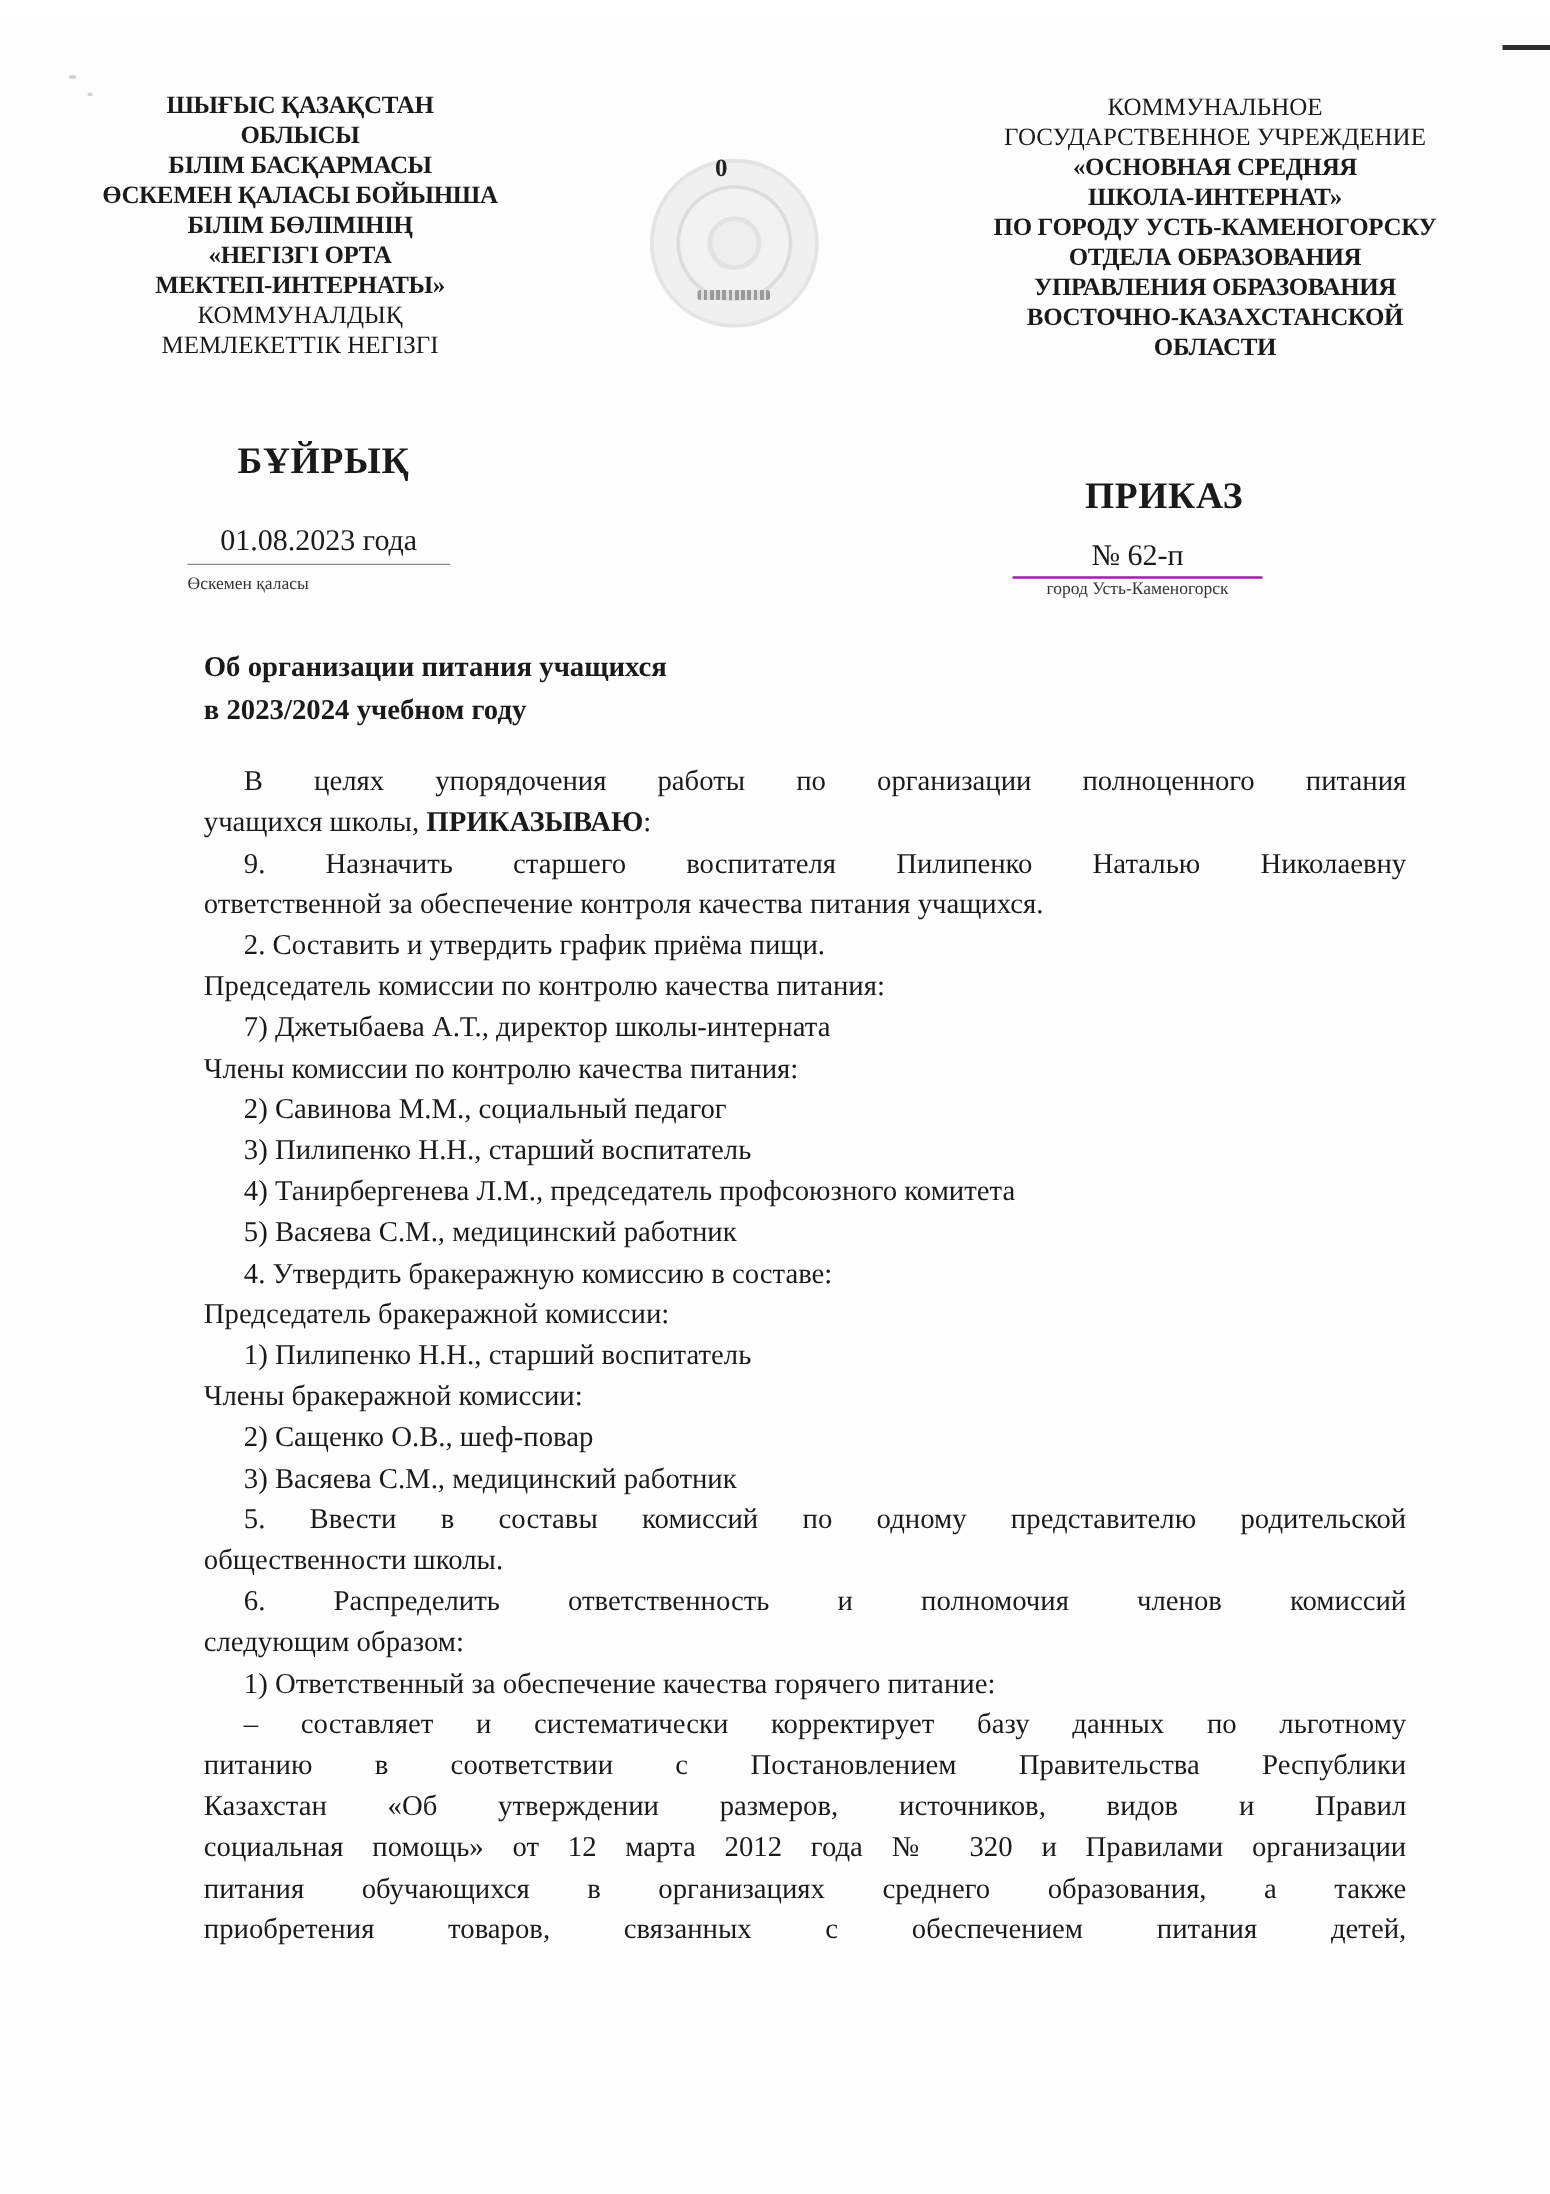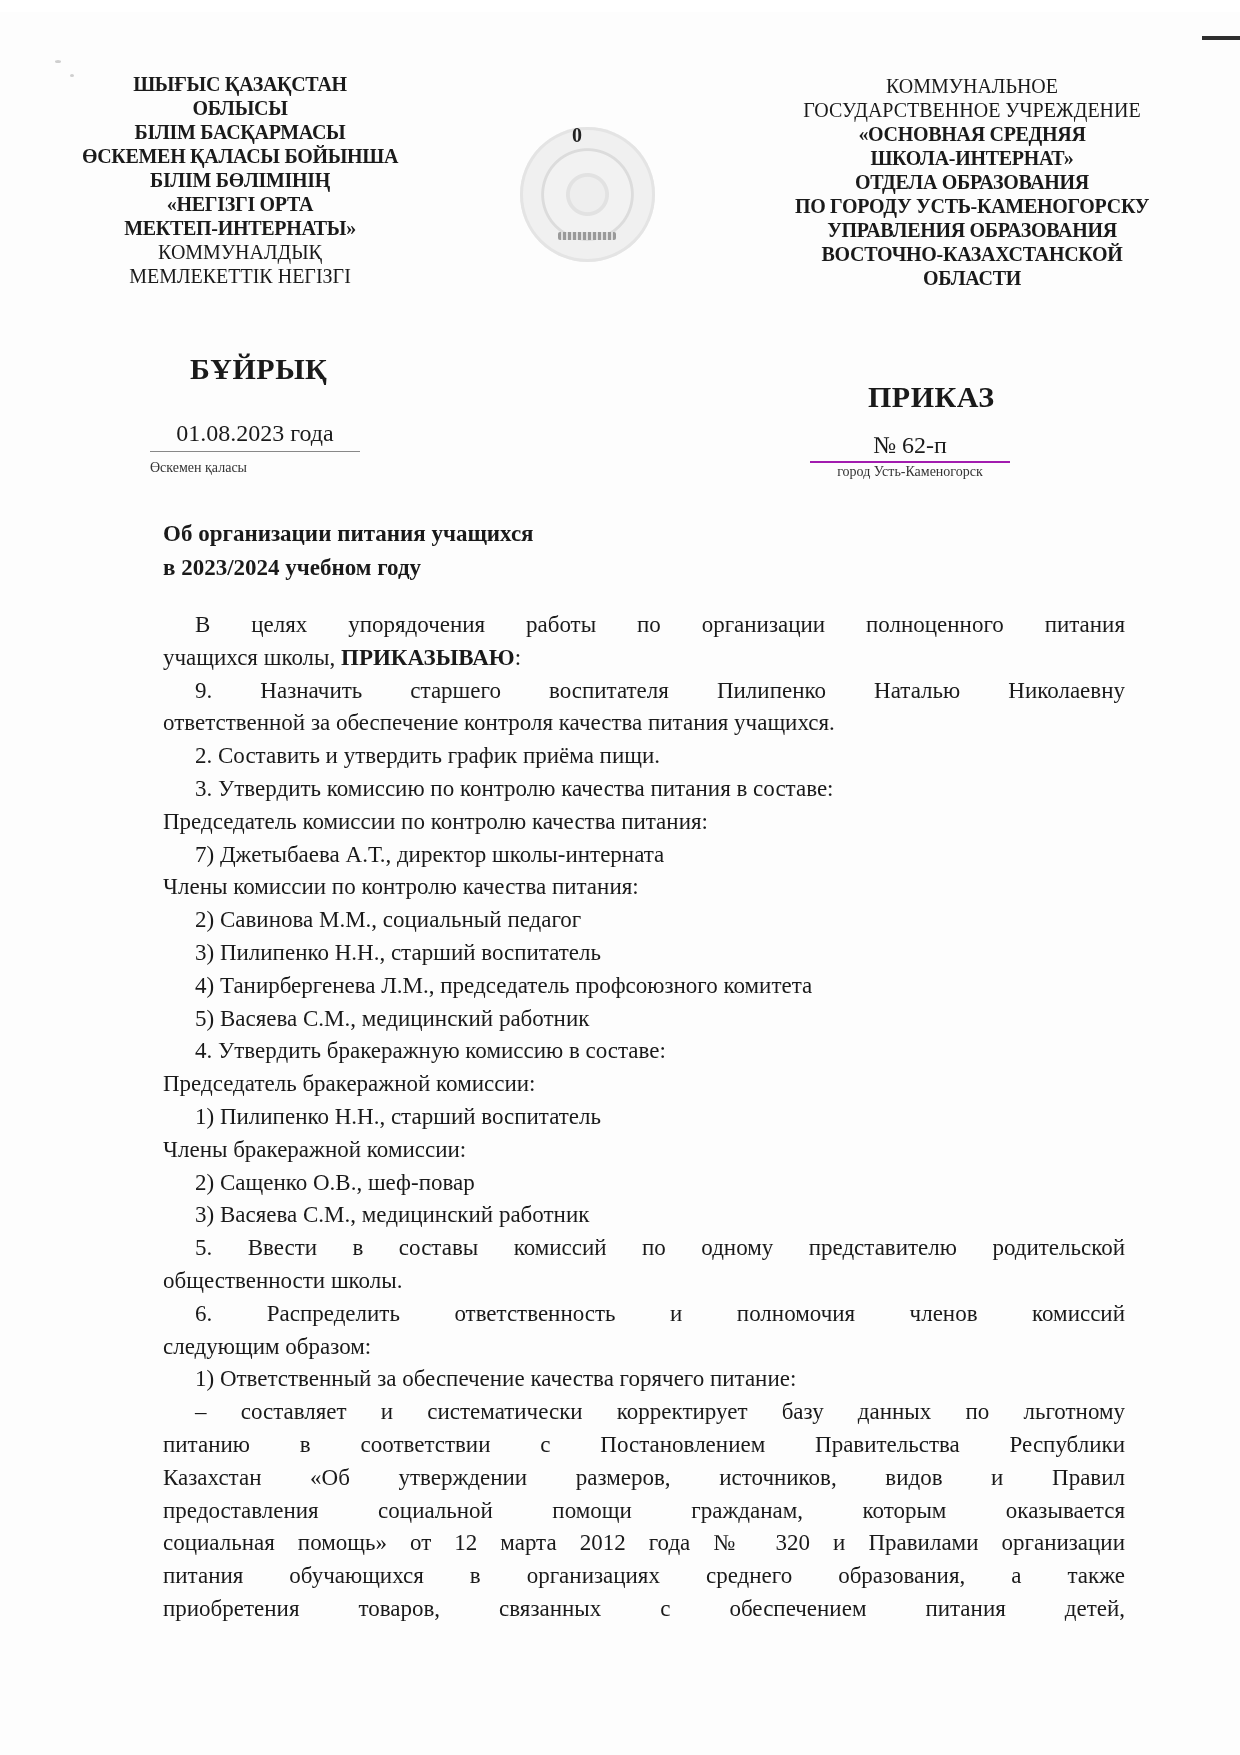--- a/index.html
+++ b/index.html
@@ -61,22 +61,22 @@
 
   <div class="emblem"></div>
   <div class="emblem-band"></div>
   <div class="emblem-mark">0</div>
 
   <div class="hdr hdr-right">
     <div class="n">КОММУНАЛЬНОЕ</div>
     <div class="n">ГОСУДАРСТВЕННОЕ УЧРЕЖДЕНИЕ</div>
     <div class="b">«ОСНОВНАЯ СРЕДНЯЯ</div>
     <div class="b">ШКОЛА-ИНТЕРНАТ»</div>
+    <div class="b">ПО ГОРОДУ УСТЬ-КАМЕНОГОРСКУ</div>
     <div class="b">ОТДЕЛА ОБРАЗОВАНИЯ</div>
-    <div class="b">ПО ГОРОДУ УСТЬ-КАМЕНОГОРСКУ</div>
     <div class="b">УПРАВЛЕНИЯ ОБРАЗОВАНИЯ</div>
     <div class="b">ВОСТОЧНО-КАЗАХСТАНСКОЙ</div>
     <div class="b">ОБЛАСТИ</div>
   </div>
 
   <div class="title title-kz">БҰЙРЫҚ</div>
   <div class="title title-ru">ПРИКАЗ</div>
 
   <div class="date">01.08.2023 года</div>
   <div class="city-kz">Өскемен қаласы</div>
@@ -88,21 +88,20 @@
     <div>в 2023/2024 учебном году</div>
   </div>
 
   <div class="body">
     <p class="j ind">В целях упорядочения работы по организации полноценного питания</p>
     <p><span>учащихся школы, </span><span class="bold">ПРИКАЗЫВАЮ</span><span>:</span></p>
 
     <p class="j ind">9. Назначить старшего воспитателя Пилипенко Наталью Николаевну</p>
     <p>ответственной за обеспечение контроля качества питания учащихся.</p>
     <p class="ind">2.   Составить и утвердить  график приёма пищи.</p>
-    <p class="ind">3.   Утвердить  комиссию по контролю качества питания в составе:</p>
     <p>Председатель комиссии по контролю качества питания:</p>
     <p class="ind2">7)  Джетыбаева А.Т., директор школы-интерната</p>
     <p>Члены комиссии по контролю качества питания:</p>
     <p class="ind2">2)  Савинова М.М., социальный педагог</p>
     <p class="ind2">3)  Пилипенко Н.Н., старший воспитатель</p>
     <p class="ind2">4)  Танирбергенева Л.М., председатель профсоюзного комитета</p>
     <p class="ind2">5)  Васяева С.М., медицинский работник</p>
     <p class="ind">4.  Утвердить  бракеражную комиссию в составе:</p>
     <p>Председатель бракеражной комиссии:</p>
     <p class="ind2">1)  Пилипенко Н.Н., старший воспитатель</p>
@@ -110,18 +109,17 @@
     <p class="ind2">2)  Сащенко О.В., шеф-повар</p>
     <p class="ind2">3)  Васяева С.М., медицинский работник</p>
     <p class="j ind">5. Ввести в составы комиссий по одному представителю  родительской</p>
     <p>общественности школы.</p>
     <p class="j ind">6. Распределить ответственность и полномочия членов комиссий</p>
     <p>следующим образом:</p>
     <p class="ind">1)  Ответственный за обеспечение качества горячего питание:</p>
     <p class="j ind">– составляет и систематически корректирует базу данных по льготному</p>
     <p class="j">питанию в соответствии с Постановлением Правительства Республики</p>
     <p class="j">Казахстан  «Об утверждении размеров, источников, видов и Правил</p>
-    <p class="j">предоставления социальной помощи гражданам, которым оказывается</p>
     <p class="j">социальная помощь» от 12 марта 2012 года № 320 и Правилами организации</p>
     <p class="j">питания обучающихся в организациях среднего образования, а также</p>
     <p class="j">приобретения товаров, связанных с обеспечением питания детей,</p>
   </div>
 </div>
 
 </body></html>

